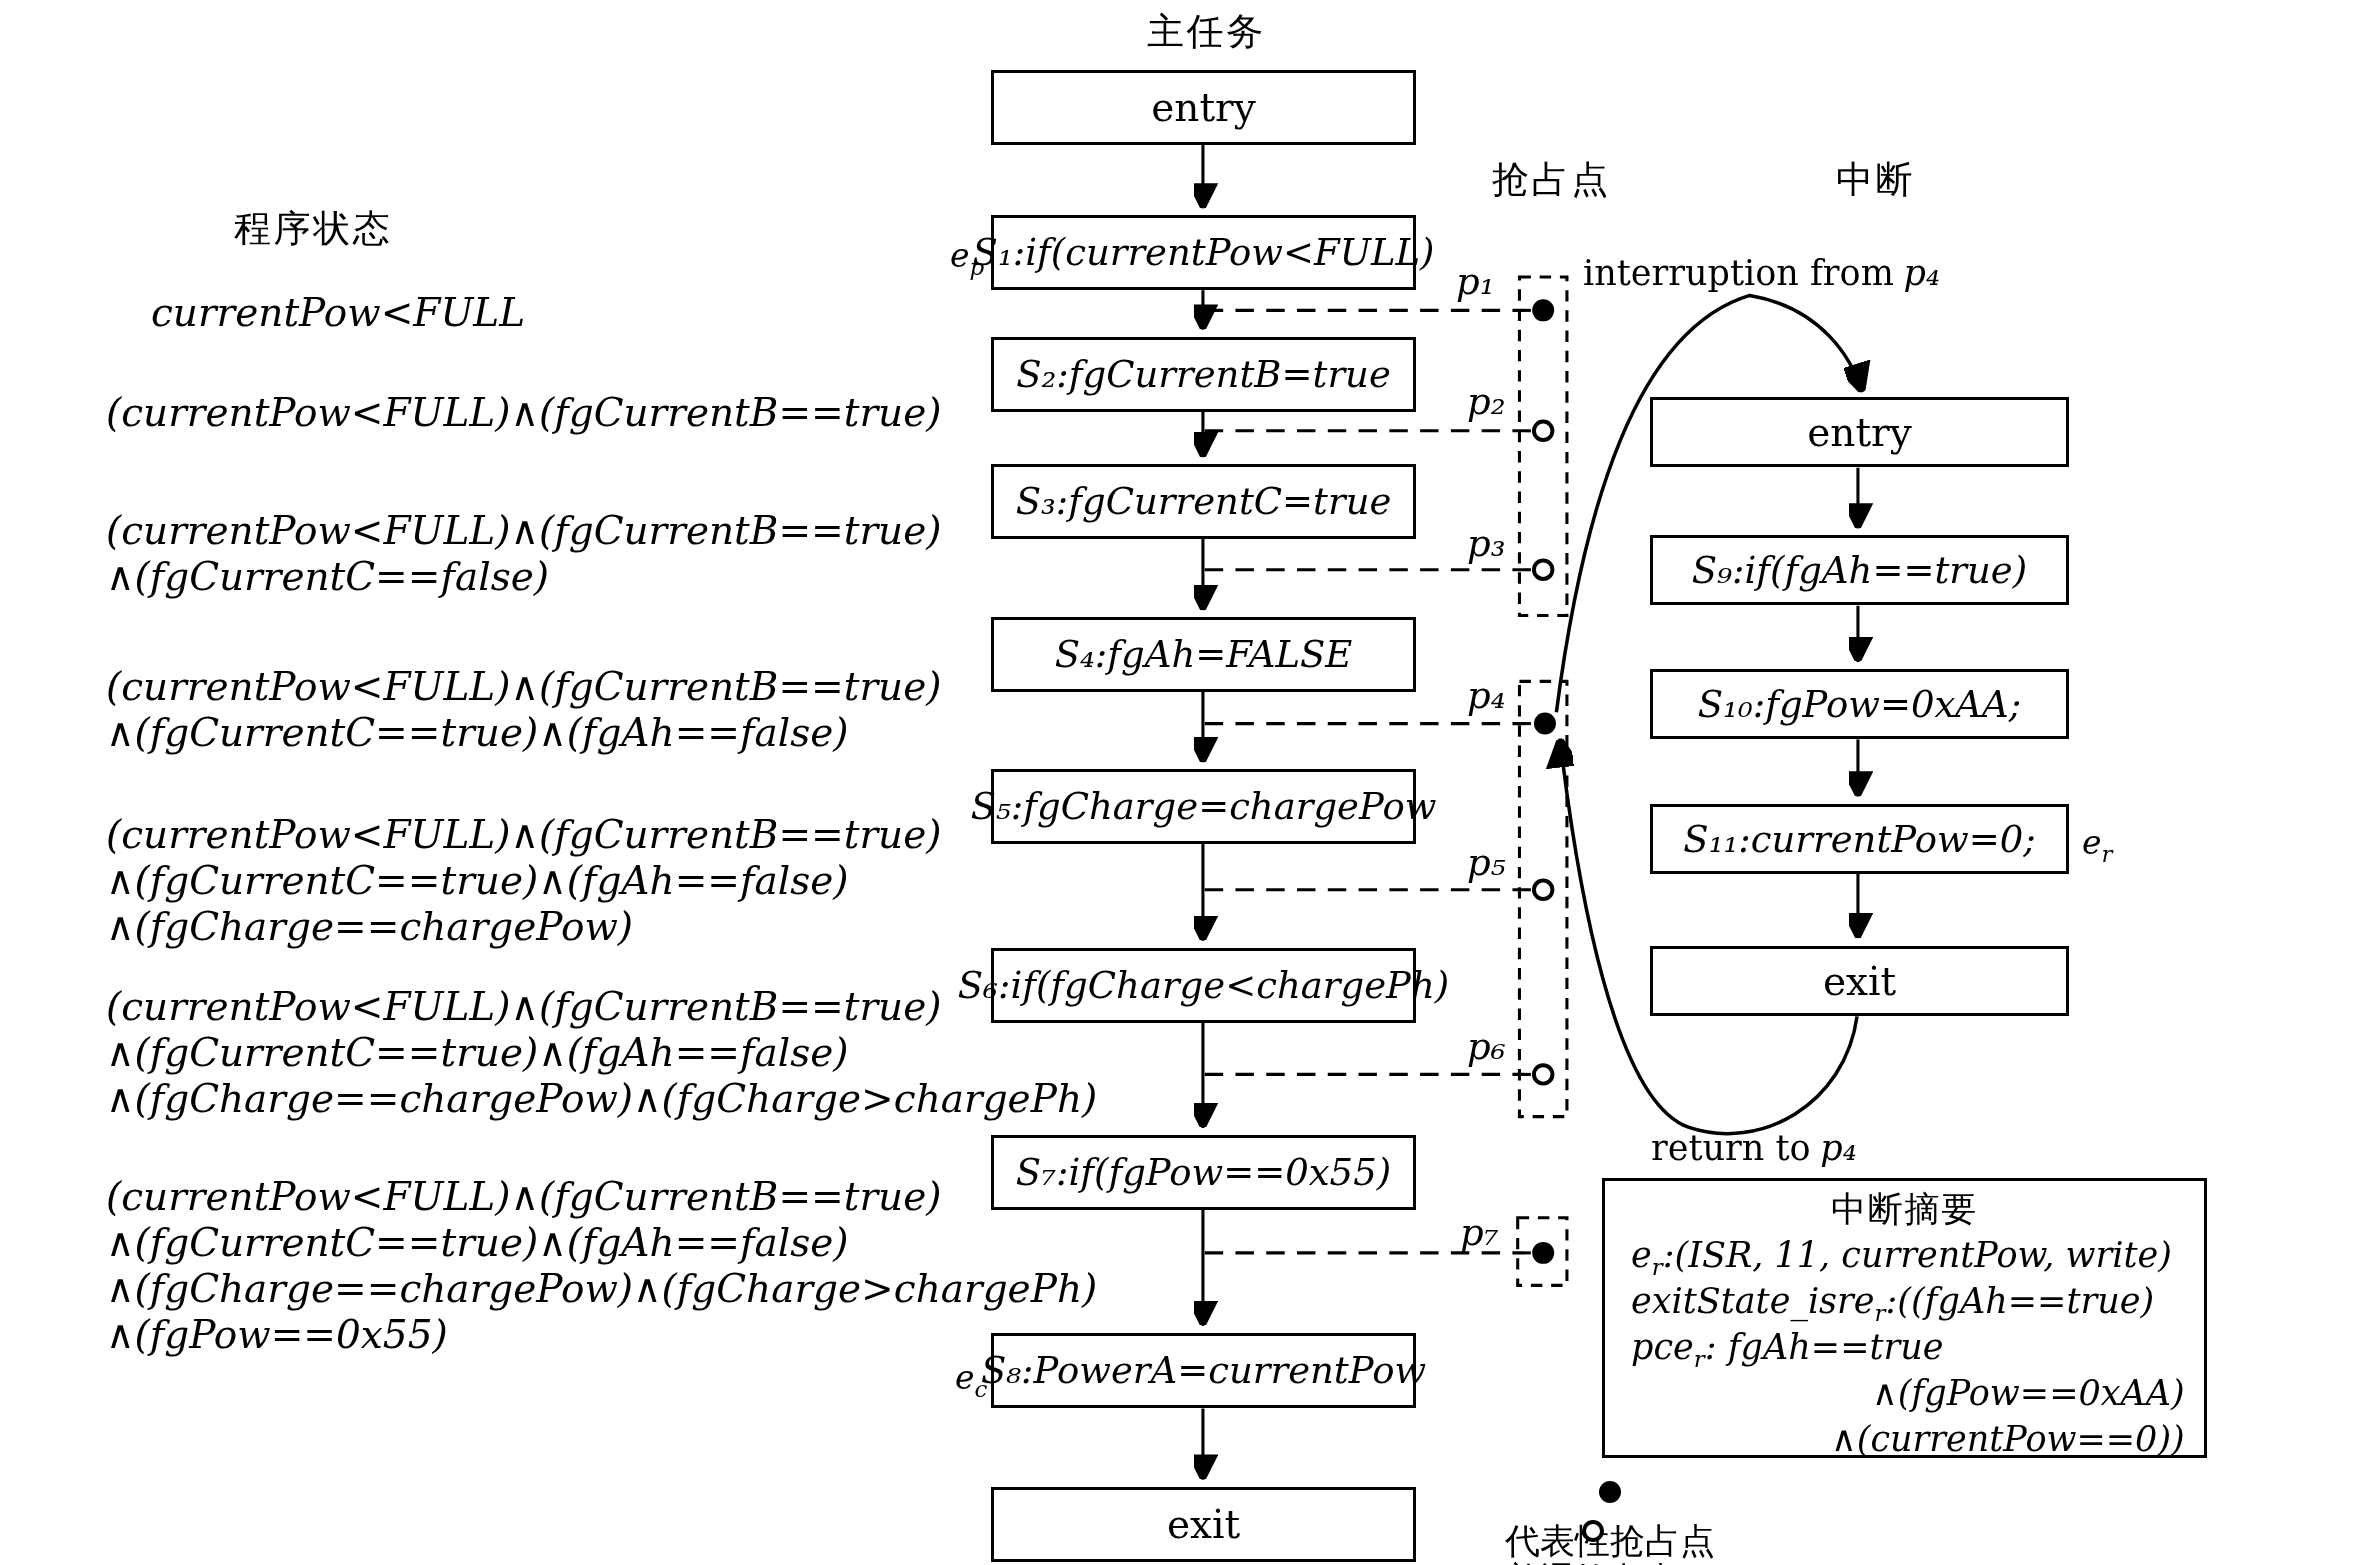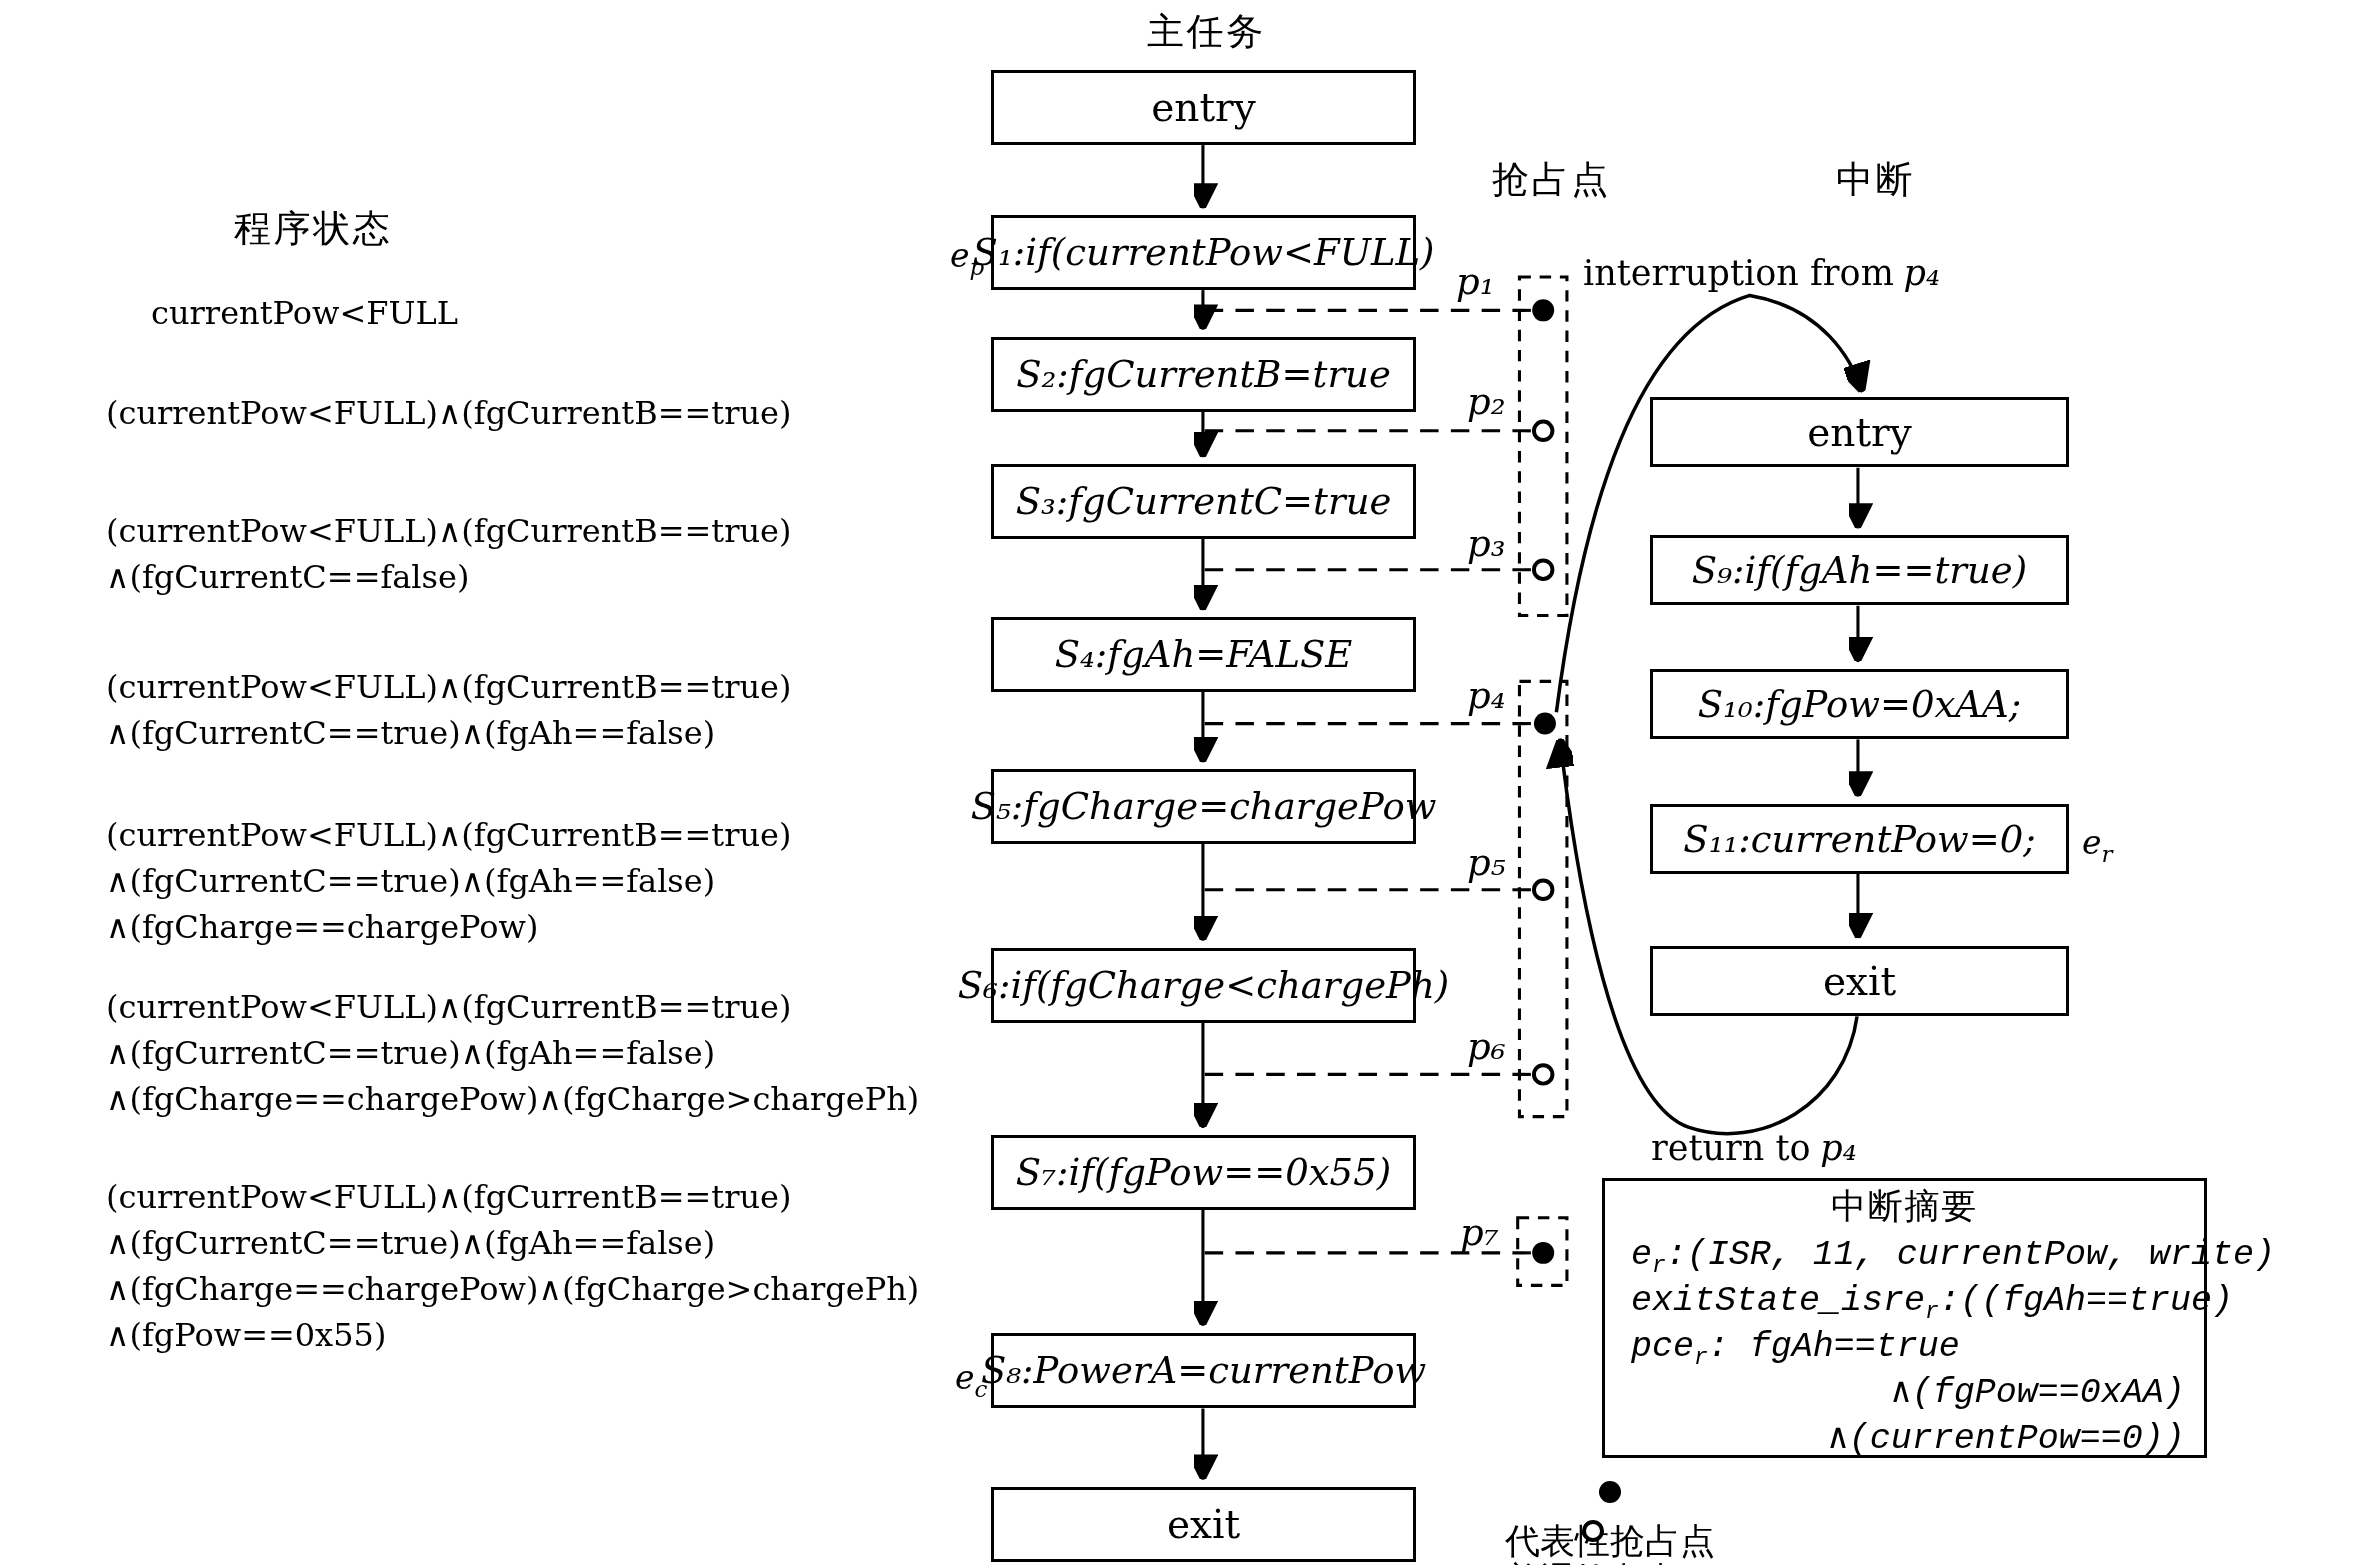--- a/index.html
+++ b/index.html
@@ -13,21 +13,22 @@
   }
   #wires{position:absolute;left:0;top:0;}
   .hdr{
     position:absolute;
     font-size:37px;
     letter-spacing:2.6px;
     white-space:nowrap;
   }
   .state{
     position:absolute;
-    font-size:32px;
+    font-size:39px;
+    font-style:italic;
     line-height:46px;
     white-space:nowrap;
   }
   .box{
     position:absolute;
     box-sizing:border-box;
     border:3.1px solid #000;
     background:#fff;
     display:flex;align-items:center;justify-content:center;
     font-size:37px;
@@ -64,21 +65,20 @@
     border:3.1px solid #000;
     background:#fff;
     padding-top:5.3px;
   }
   .sline{
     height:46px;line-height:46px;
     padding-left:26px;
     font-size:35px;
     font-style:italic;
     white-space:nowrap;
-    font-family:Liberation Mono, monospace;
   }
   .sline.title{font-style:normal;text-align:center;padding-left:0;letter-spacing:1.8px;}
   .sline.shift{text-align:right;padding-right:19.3px;padding-left:0;}
   .legend-row{
     position:absolute;
     display:flex;align-items:center;gap:15px;
     font-size:35px;
     white-space:nowrap;
     flex-direction:column;
   }

